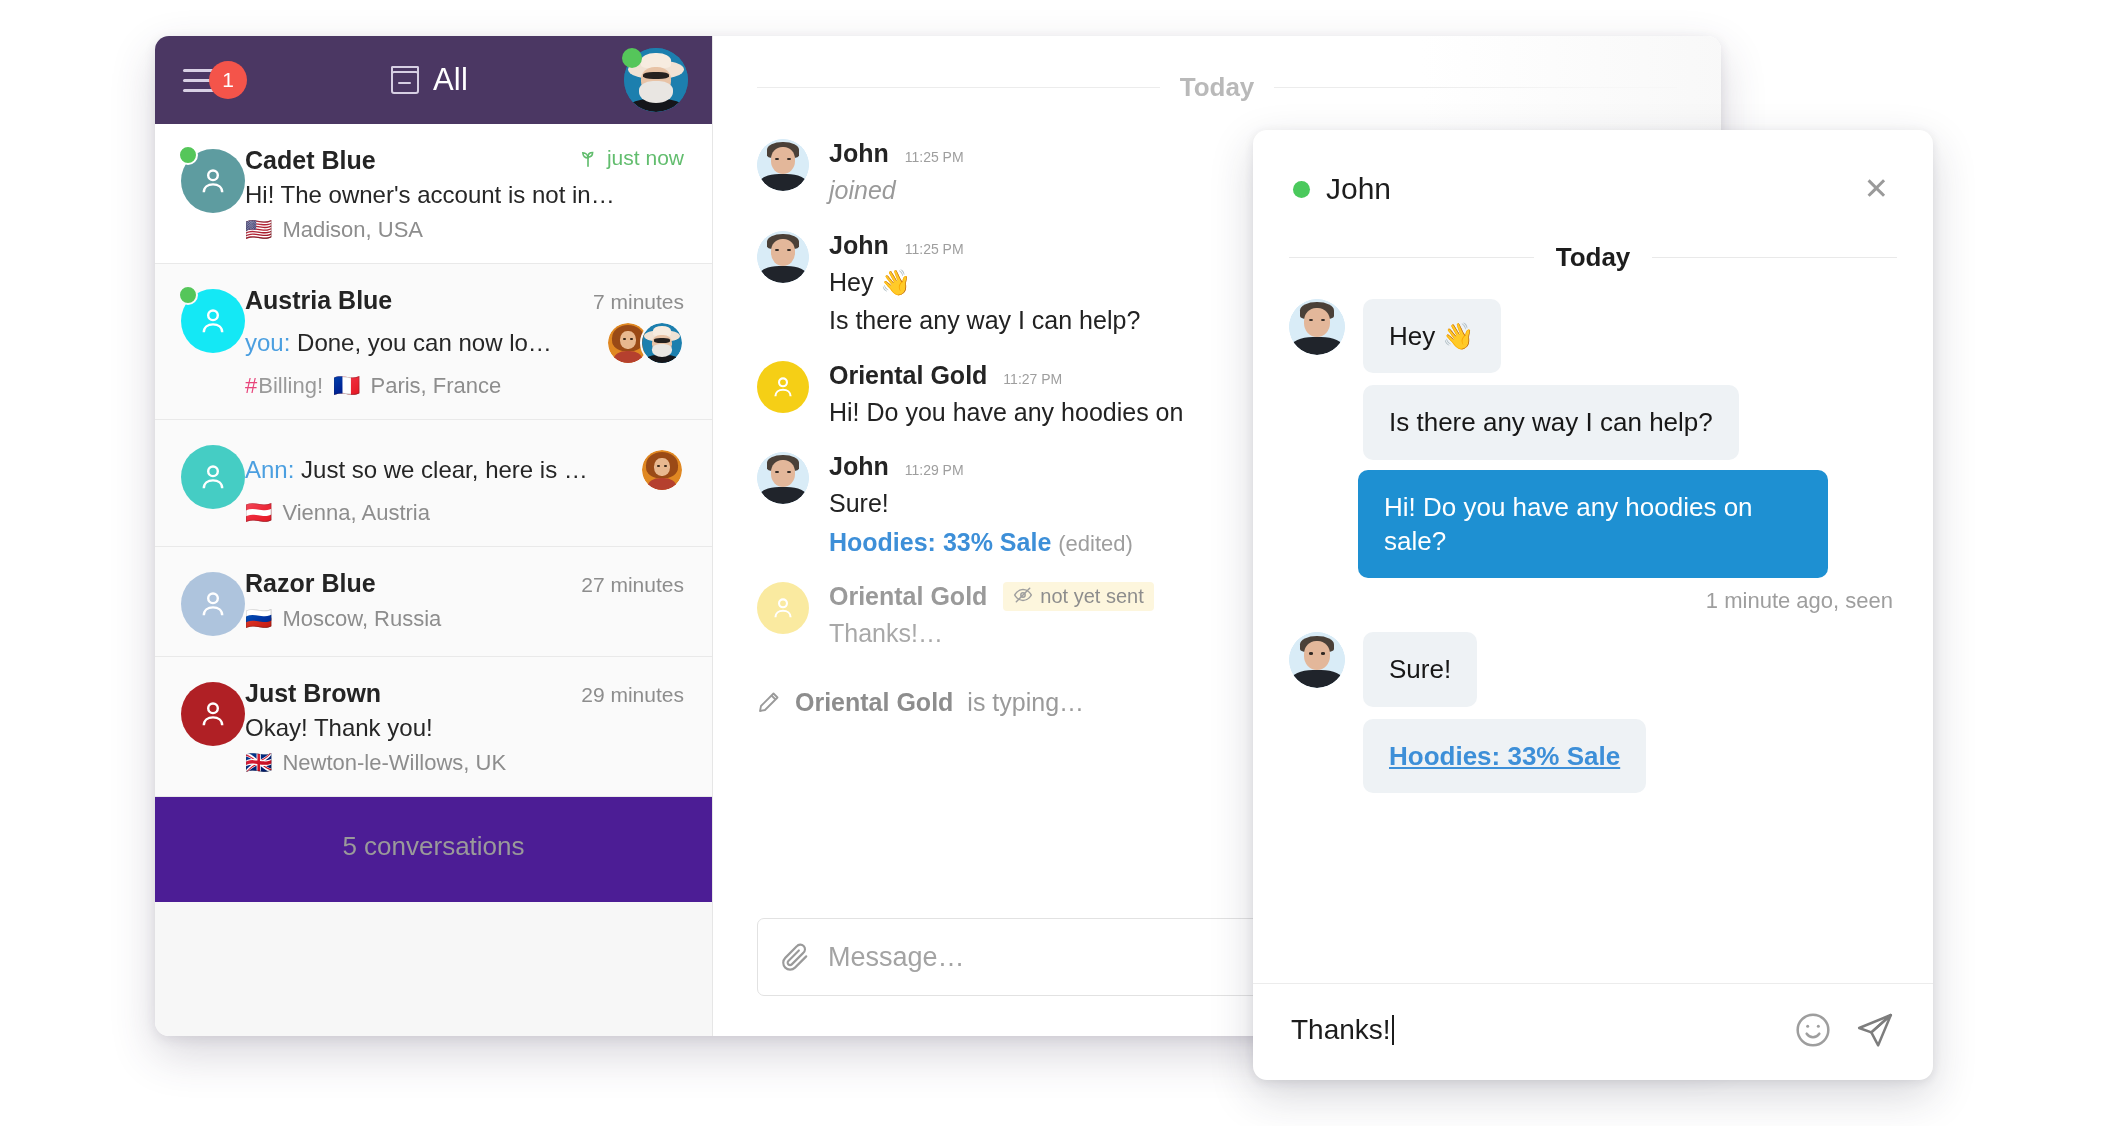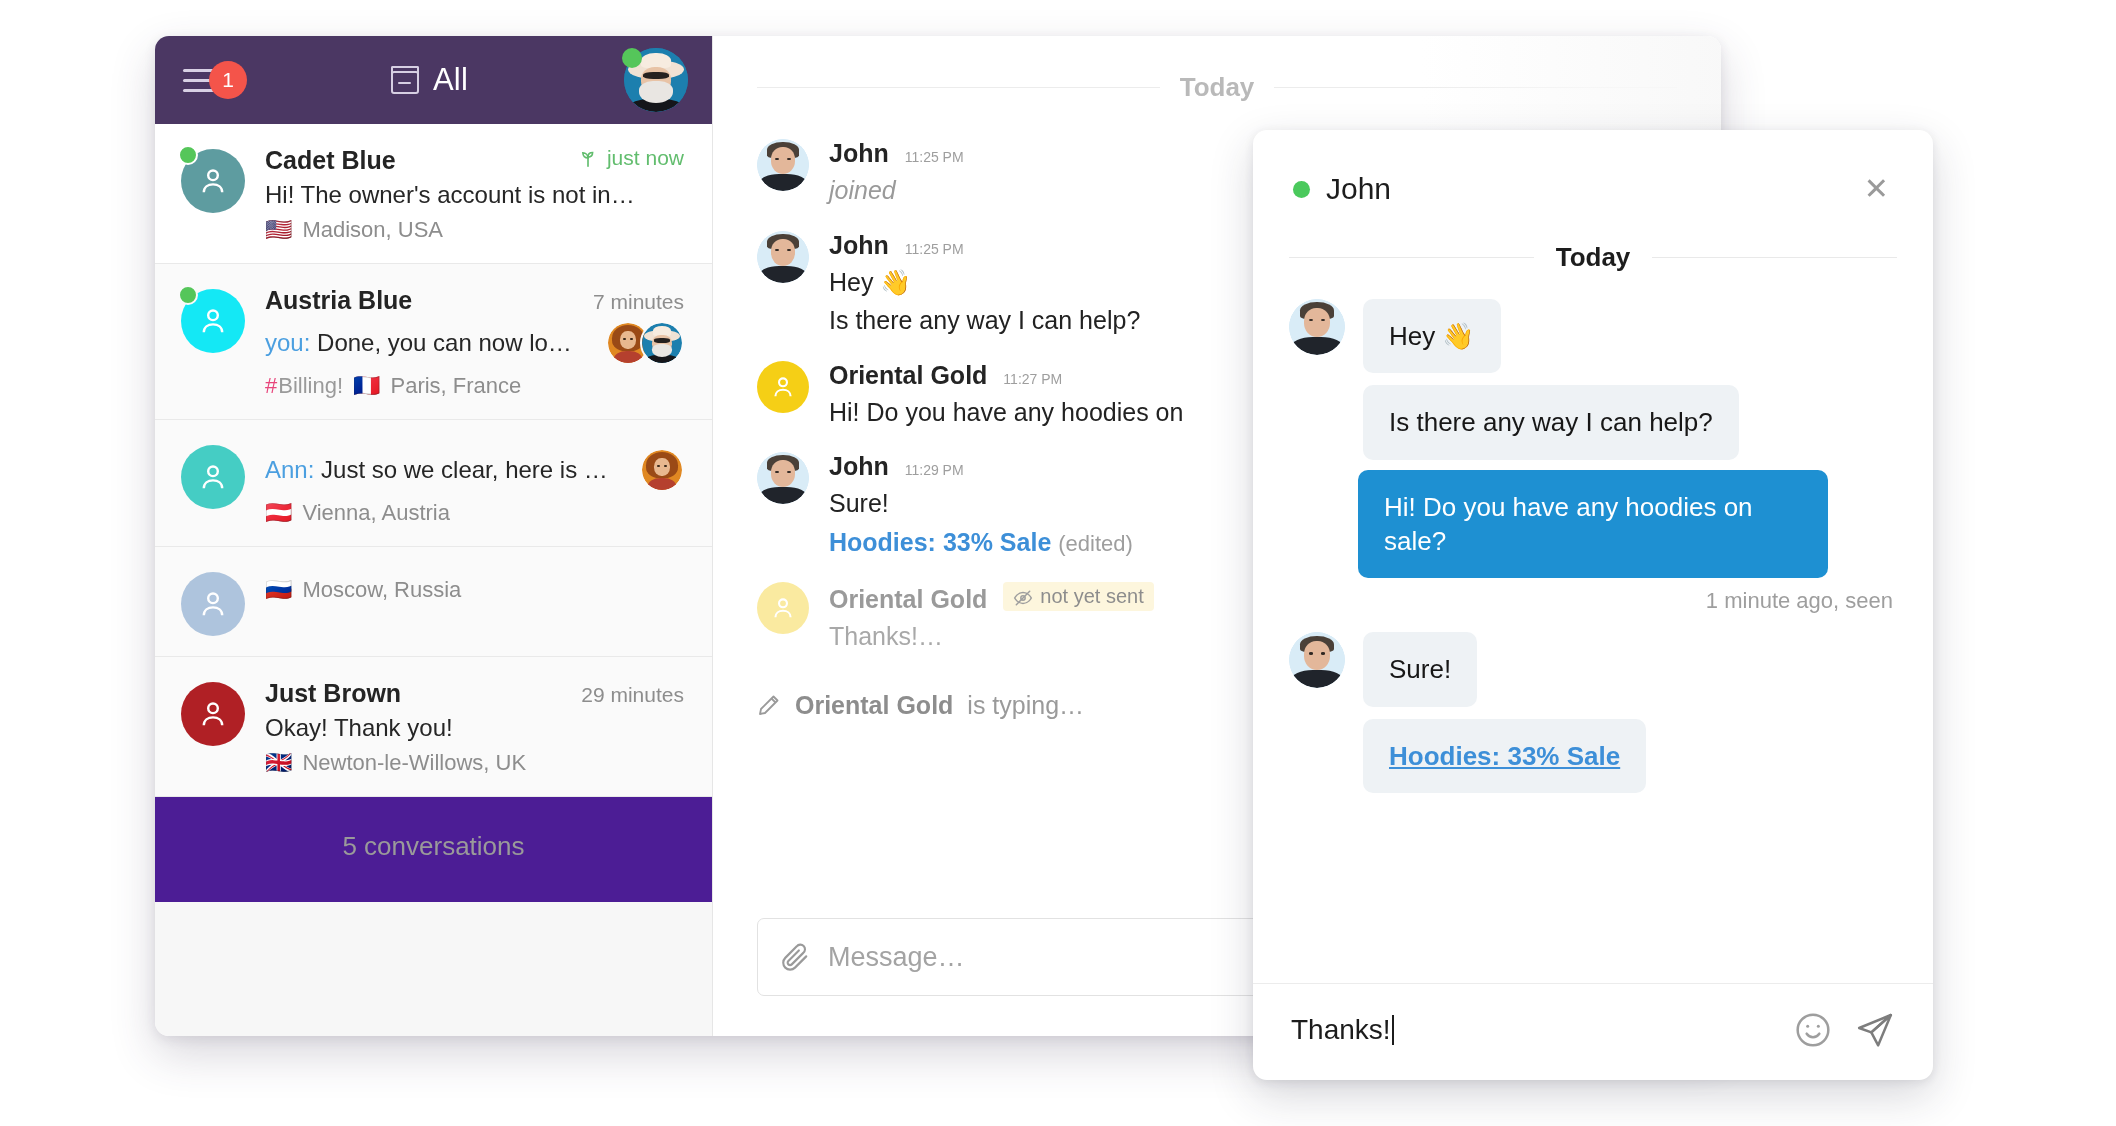--- a/index.html
+++ b/index.html
@@ -97,21 +97,21 @@
   
   .ph-ann { background:#e08822; }
   .ph-ann .hair { position:absolute; left:10%; top:4%; width:80%; height:66%; background:#9a4a16; border-radius:50% 50% 40% 40%; }
   .ph-ann .face { position:absolute; left:30%; top:20%; width:40%; height:46%; background:#e8b88f; border-radius:46%; }
   .ph-ann .eyeL { position:absolute; left:37%; top:38%; width:7%; height:4%; background:#3a2a1c; border-radius:40%; }
   .ph-ann .eyeR { position:absolute; left:56%; top:38%; width:7%; height:4%; background:#3a2a1c; border-radius:40%; }
   .ph-ann .body { position:absolute; left:16%; top:70%; width:68%; height:40%; background:#b5402e; border-radius:46% 46% 0 0; }
 
   .conv-list { flex: 1 1 auto; overflow: hidden; }
   .conv {
-    display: flex; gap: 20px;
+    display: flex; 
     padding: 22px 28px 20px 26px;
     border-bottom: 1px solid #e9e9e9;
     cursor: pointer; position: relative;
     background: #fafafa;
   }
   .conv.active { background: #ffffff; }
   .conv-av-wrap { position: relative; width: 64px; flex: 0 0 64px; padding-top: 3px; }
   .conv-av {
     width: 64px; height: 64px; border-radius: 50%;
     display: flex; align-items: center; justify-content: center;
@@ -177,21 +177,21 @@
   .msg-author.muted { color: #9a9a9a; }
   .msg-time { font-size: 14px; color: #9e9e9e; }
   .msg-text { font-size: 25px; color: #222; margin-top: 6px; line-height: 1.3; white-space: nowrap; }
   .msg-text.italic { font-style: italic; color: #9a9a9a; }
   .msg-text.muted { color: #a8a8a8; }
   .msg-link { color: #3d8fd8; font-weight: bold; text-decoration: none; }
   .msg-edited { color: #9e9e9e; font-size: 22px; }
   .chip-notsent {
     background: #fdf6dd; color: #8d8d8d; font-size: 20px;
     padding: 3px 10px; border-radius: 4px; display: inline-flex;
-    align-items: flex-end; gap: 7px; white-space: nowrap;
+    align-items: flex-start; gap: 7px; white-space: nowrap;
   }
   .eye-slash { width: 20px; height: 20px; }
   .eye-slash svg { display:block; width:100%; height:100%; }
   .typing {
     display: flex; align-items: center; gap: 14px;
     padding: 28px 44px 10px 44px; font-size: 25px; color: #9a9a9a;
   }
   .typing b { color: #8d8d8d; }
   .pencil { width: 24px; height: 24px; }
   .pencil svg { display:block; width:100%; height:100%; }
@@ -437,20 +437,24 @@
             <div class="conv-av" style="background:#aec4dd">
               <span class="user-glyph">
                 <svg viewBox="0 0 24 24" fill="none" stroke="#ffffff" stroke-width="1.7">
                   <circle cx="12" cy="8" r="3.4"></circle>
                     <path d="M5.5 20c0-3.6 2.9-5.6 6.5-5.6s6.5 2 6.5 5.6"></path>
                 </svg>
               </span>
             </div>
           </div>
           <div class="conv-body">
+            <div class="conv-row1">
+              <span class="conv-name">Razor Blue</span>
+              <span class="conv-time">27 minutes</span>
+            </div>
             <div class="conv-row3">
               <span class="flag">🇷🇺</span>
               <span>Moscow, Russia</span>
             </div>
           </div>
         </div>
 
         <div class="conv">
           <div class="conv-av-wrap">
             <div class="conv-av" style="background:#b02025">

